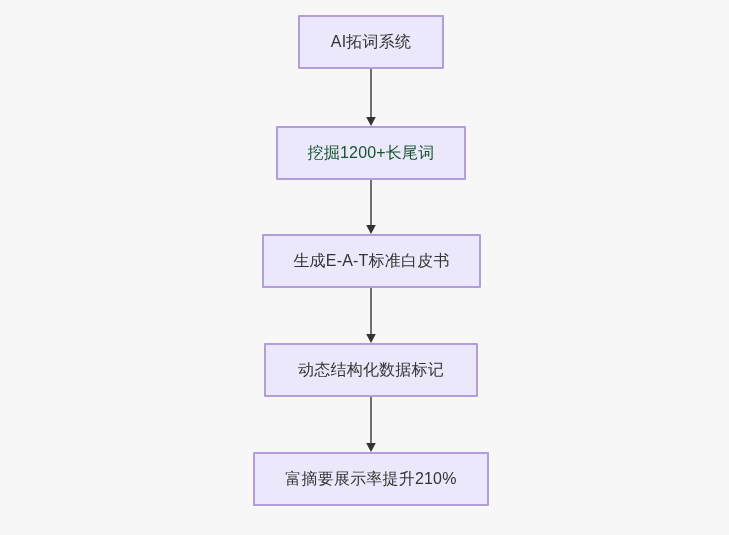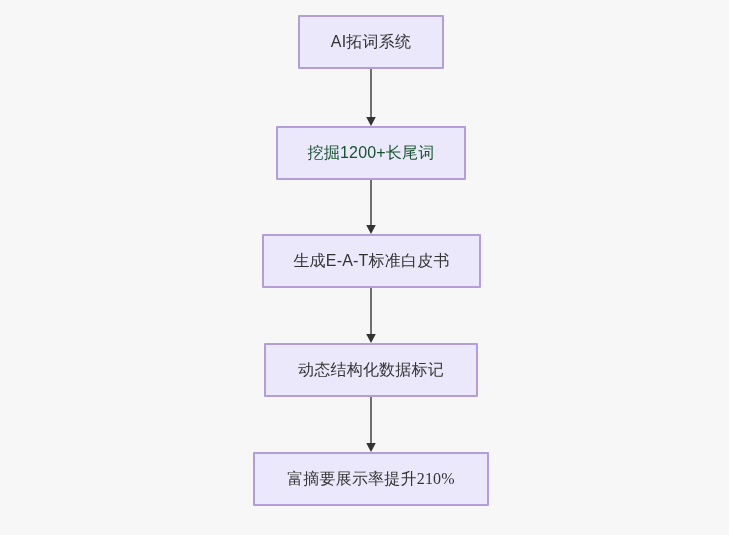--- a/index.html
+++ b/index.html
@@ -88,17 +88,17 @@
   </div>
 
   <div class="node" id="node-3-el" style="left: 262px; top: 234px; width: 219px; height: 54px; background: rgb(236, 232, 251); border-color: rgb(179, 157, 219);">
     <span class="node-label" style="color: rgb(51, 51, 51);">生成E-A-T标准白皮书</span>
   </div>
 
   <div class="node" id="node-4-el" style="left: 264px; top: 343px; width: 214px; height: 54px; background: rgb(236, 232, 251); border-color: rgb(179, 157, 219);">
     <span class="node-label" style="color: rgb(51, 51, 51);">动态结构化数据标记</span>
   </div>
 
-  <div class="node" id="node-5-el" style="left: 253px; top: 452px; width: 236px; height: 54px; background: rgb(236, 232, 251); border-color: rgb(179, 157, 219); font-family: Liberation Serif, serif;">
+  <div class="node" id="node-5-el" style="left: 253px; top: 452px; width: 236px; height: 54px; background: rgb(236, 232, 251); border-color: rgb(179, 157, 219);">
     <span class="node-label" style="color: rgb(51, 51, 51);">富摘要展示率提升210%</span>
   </div>
 
 </div>
 
 </body></html>

